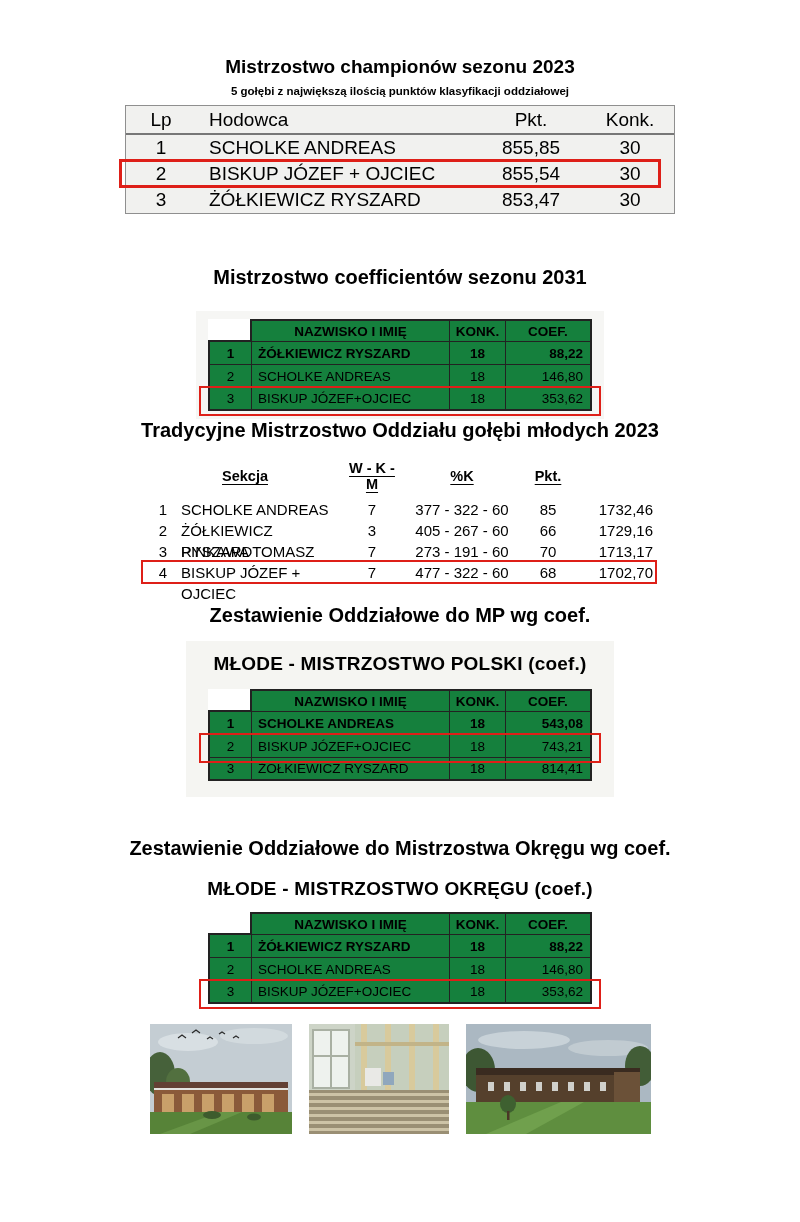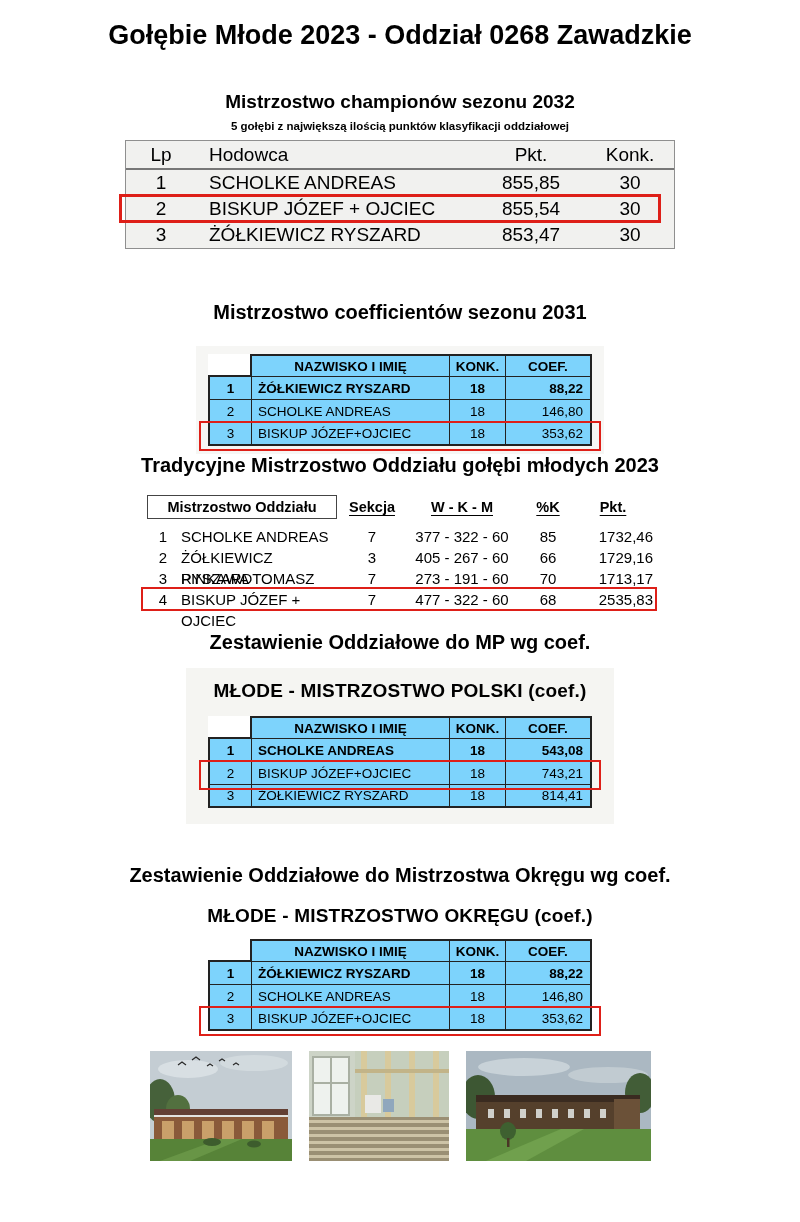--- a/index.html
+++ b/index.html
@@ -21,21 +21,21 @@
          border:3px solid #de1f18;pointer-events:none}
 
   
   .scan-panel{background:#f6f6f4;width:max-content;margin:22px auto 0;padding:8px 12px}
   #s4 .scan-panel{padding:12px 22px 16px;margin-top:14px;background:#f5f5f2}
   .subhead{font-size:19px;font-weight:bold;text-align:center;letter-spacing:.2px;margin-top:18px}
   #s4 .subhead{margin:0 0 14px}
   .coef-wrap{position:relative;width:max-content;margin:0 auto}
   #s5 .coef-wrap{margin-top:12px}
   .ct{display:grid;grid-template-columns:44px 198px 56px 86px;grid-auto-rows:23px;
-      width:max-content;font-size:13.5px;background:#7dd3fc}
+      width:max-content;font-size:13.5px;background:#15803d}
   .ct .c{border-right:1px solid #222;border-bottom:1px solid #222;box-sizing:border-box;
          display:flex;align-items:center;padding:0 5px}
   .ct .h{border-top:2px solid #222;font-weight:bold;justify-content:center}
   .ct .corner{border-top:none;border-left:none;border-right:2px solid #222;border-bottom:2px solid #222;background:#fff}
   .ct .colL{border-left:2px solid #222}
   .ct .last{border-right:2px solid #222}
   .ct .bot{border-bottom:2px solid #222}
   .ct .lpc,.ct .md{justify-content:center}
   .ct .nm{padding-left:6px}
   .ct .vl{justify-content:flex-end;padding-right:7px}
@@ -68,24 +68,23 @@
 
   
   .photos{display:flex;justify-content:center;align-items:flex-start;gap:17px;margin-top:20px;padding-bottom:14px}
   .ph{display:block}
 </style>
 </head>
 <body>
 
 <div class="page">
 
-  <h1 class="title">Gołębie Młode 2023 - Oddział 0268 Zawadzkie</h1>
 
   <section id="s1">
-    <div class="sec-title">Mistrzostwo championów sezonu 2032</div>
+    <div class="sec-title">Mistrzostwo championów sezonu 2023</div>
     <div class="sub-italic">5 gołębi z największą ilością punktów klasyfikacji oddziałowej</div>
     <div class="champ">
       <div class="champ-row header">
         <div class="lp">Lp</div>
         <div class="name">Hodowca</div>
         <div class="pkt">Pkt.</div>
         <div class="konk">Konk.</div>
       </div>
       <div class="champ-row">
         <div class="lp">1</div>
@@ -135,21 +134,20 @@
           <div class="c vl last bot">353,62</div>
         </div>
       </div>
     </div>
   </section>
 
   <section id="s3">
     <div class="sec-title">Tradycyjne Mistrzostwo Oddziału gołębi młodych 2023</div>
     <div class="trad">
       <div class="trad-header">
-        <div class="th-box">Mistrzostwo Oddziału</div>
         <div class="th u">Sekcja</div>
         <div class="th u">W - K - M</div>
         <div class="th u">%K</div>
         <div class="th u">Pkt.</div>
       </div>
       <div class="trow">
         <div class="t-lp">1</div>
         <div class="t-name">SCHOLKE ANDREAS</div>
         <div class="t-sek">7</div>
         <div class="t-wkm">377 - 322 - 60</div>
@@ -171,21 +169,21 @@
         <div class="t-wkm">273 - 191 - 60</div>
         <div class="t-pk">70</div>
         <div class="t-pkt">1713,17</div>
       </div>
       <div class="trow hl">
         <div class="t-lp">4</div>
         <div class="t-name">BISKUP JÓZEF + OJCIEC</div>
         <div class="t-sek">7</div>
         <div class="t-wkm">477 - 322 - 60</div>
         <div class="t-pk">68</div>
-        <div class="t-pkt">2535,83</div>
+        <div class="t-pkt">1702,70</div>
       </div>
     </div>
   </section>
 
   <section id="s4">
     <div class="sec-title">Zestawienie Oddziałowe do MP wg coef.</div>
     <div class="scan-panel">
       <div class="subhead">MŁODE - MISTRZOSTWO POLSKI (coef.)</div>
       <div class="coef-wrap">
         <div class="redbox row2"></div>

